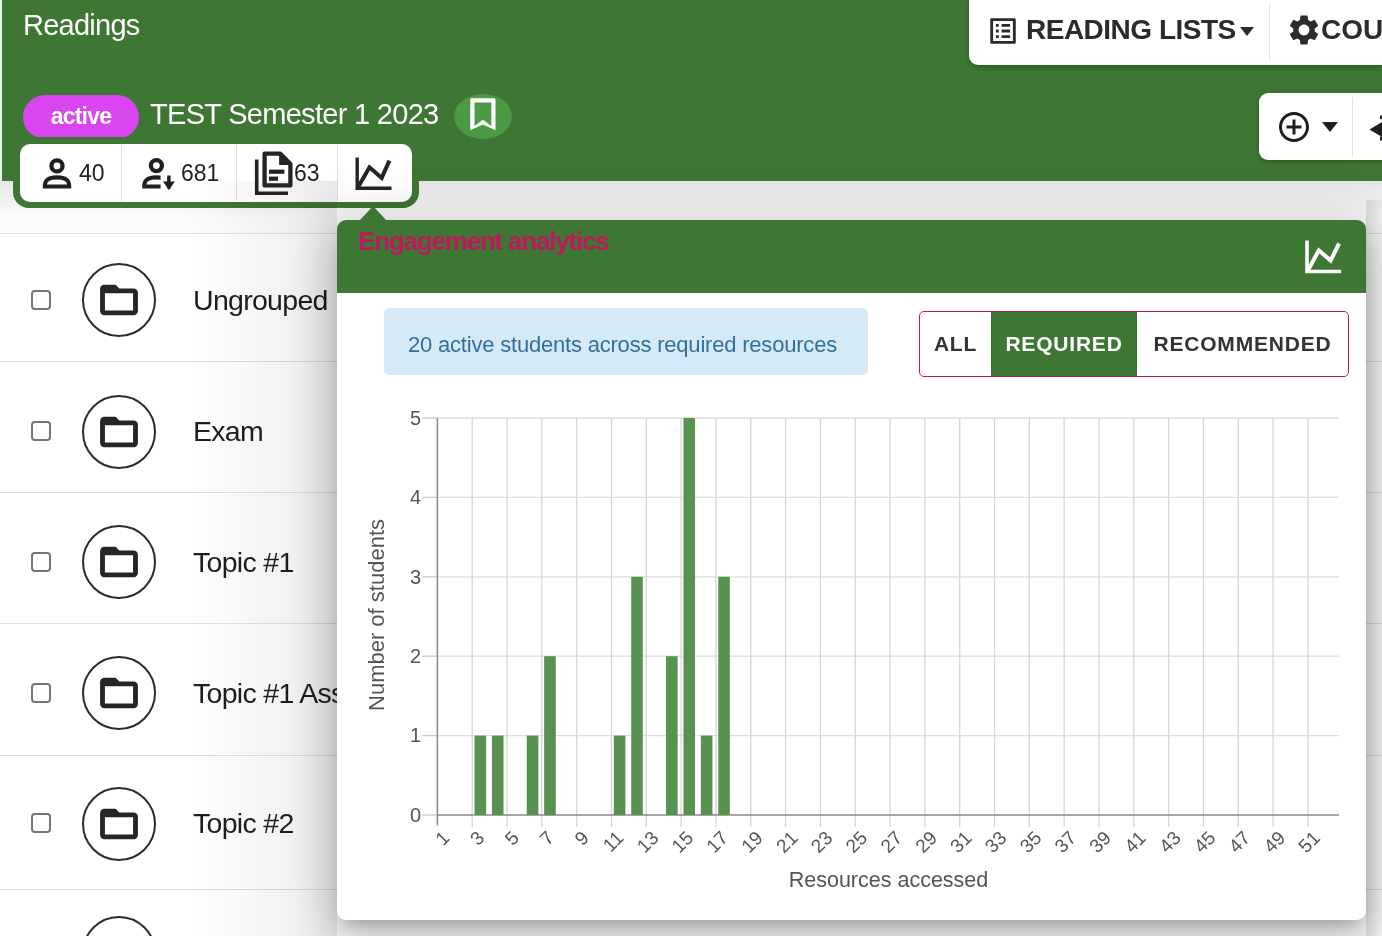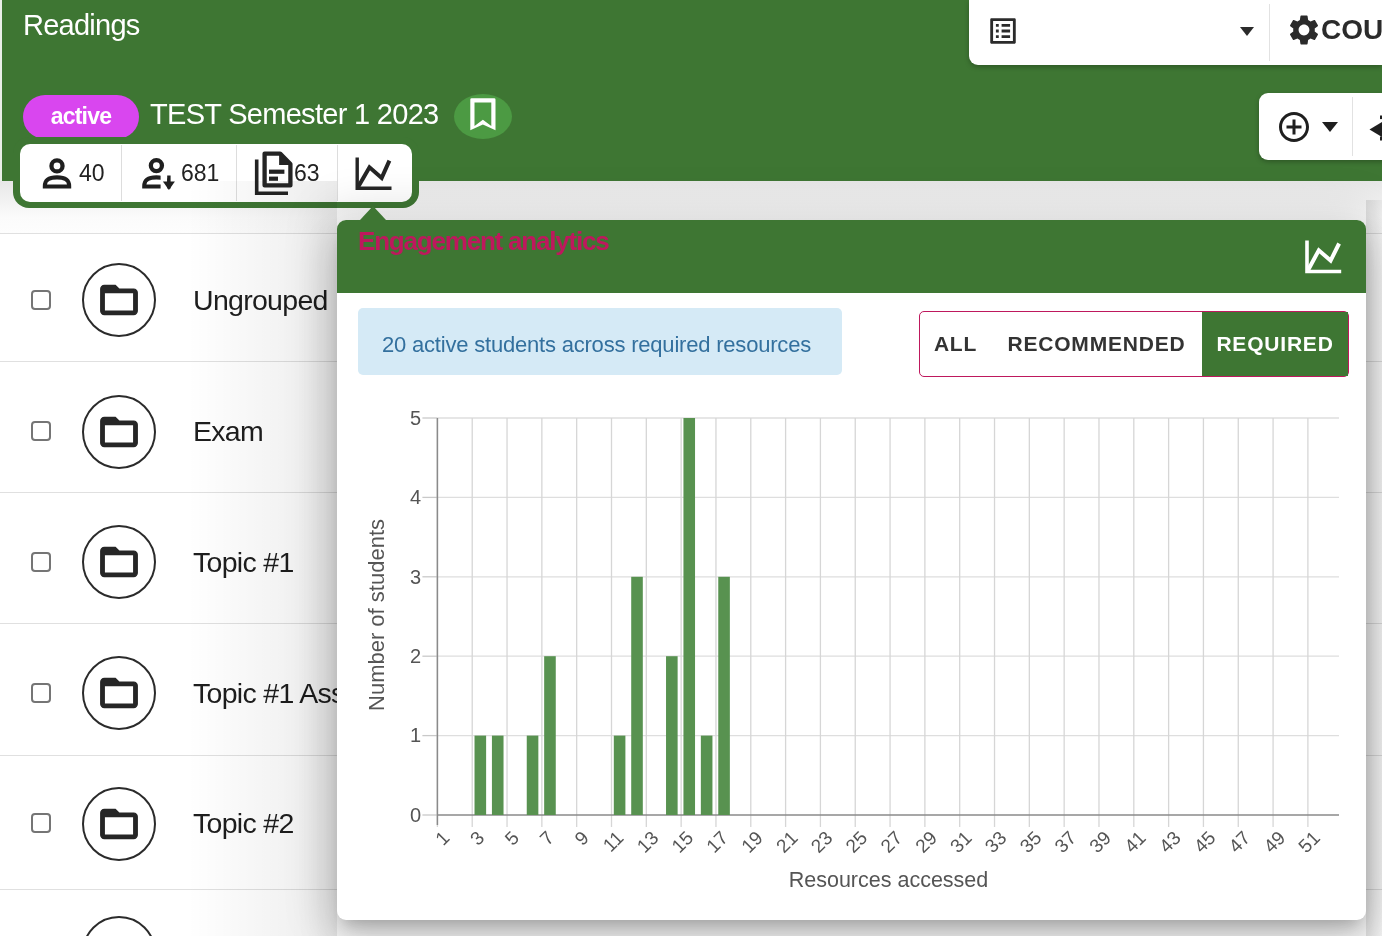--- a/index.html
+++ b/index.html
@@ -47,21 +47,21 @@
   #pop { left:337px; top:220px; width:1029px; height:700px; background:#fff; border-radius:9px;
     box-shadow:0 11px 15px -7px rgba(0,0,0,.2), 0 24px 38px 3px rgba(0,0,0,.14), 0 0 46px 12px rgba(0,0,0,.13); }
   #pop-arrow { left:360px; top:206px; width:0; height:0;
     border-left:13px solid transparent; border-right:13px solid transparent;
     border-bottom:14.5px solid #3e7633; }
   #pop-head { left:337px; top:220px; width:1029px; height:73px; background:#3e7633;
     border-radius:9px 9px 0 0; }
   #pop-title { left:358px; top:226px; color:#be185d; font-size:26px; font-weight:bold; letter-spacing:-1.2px; }
 
   
-  #info { left:358px; top:308px; width:484px; height:67px; background:#d5eaf6; border-radius:5px;
+  #info { left:384px; top:308px; width:484px; height:67px; background:#d5eaf6; border-radius:5px;
     color:#33709e; font-size:22px; letter-spacing:-0.2px; line-height:73px; padding-left:24px; }
 
   
   #toggle { left:919px; top:311px; width:430px; height:66px; border:1px solid #be185d; border-radius:5px;
     background:#fff; display:flex; }
   .tseg { height:100%; display:flex; align-items:center; justify-content:center;
     font-size:21px; font-weight:bold; letter-spacing:0.8px; color:#333; }
   #seg-all { width:71px; }
   #seg-req { width:146px; background:#3e7633; color:#fff; }
   #seg-rec { width:211px; }
@@ -108,20 +108,21 @@
 <div class="abs rowlabel" style="top:678.8px">Topic #1 Assessments</div>
 <div class="abs cbx" style="top:813.0px"></div>
 <div class="abs circ" style="top:786.5px"></div>
 <svg class="abs" style="left:97px;top:801.5px" width="44" height="44" viewBox="0 0 24 24" fill="#262626">
       <path stroke="#262626" stroke-width="0.6" d="M20 6h-8l-2-2H4c-1.1 0-1.99.9-1.99 2L2 18c0 1.1.9 2 2 2h16c1.1 0 2-.9 2-2V8c0-1.1-.9-2-2-2zm0 12H4V8h16v10z"></path>
     </svg>
 <div class="abs rowlabel" style="top:809.3px">Topic #2</div>
 <div class="abs circ" style="top:916px"></div>
 
   <div class="abs" id="toolbar"></div>
+  <div class="abs" id="rl-text">READING LISTS</div>
   <div class="abs" id="tb-sep"></div>
   <div class="abs" id="cou-text">COU</div>
 
   <div class="abs" id="pill">active</div>
   <div class="abs" id="listname">TEST Semester 1 2023</div>
   <div class="abs" id="bkm"></div>
 
   <div class="abs" id="blob"></div>
   <div class="abs" id="statbox"></div>
   <div class="abs statsep" style="left:121px"></div>
@@ -137,22 +138,22 @@
   <div class="abs" style="left:187px; top:181px; width:150px; height:755px; background:linear-gradient(to right, rgba(0,0,0,0), rgba(0,0,0,0.075));"></div>
   <div class="abs" style="left:1366px; top:200px; width:16px; height:736px; background:linear-gradient(to right, rgba(0,0,0,0.10), rgba(0,0,0,0.03));"></div>
 
   <div class="abs" id="pop"></div>
   <div class="abs" id="pop-arrow"></div>
   <div class="abs" id="pop-head"></div>
   <div class="abs" id="pop-title">Engagement analytics</div>
   <div class="abs" id="info">20 active students across required resources</div>
   <div class="abs" id="toggle">
     <div class="tseg" id="seg-all">ALL</div>
+    <div class="tseg" id="seg-req">REQUIRED</div>
     <div class="tseg" id="seg-rec">RECOMMENDED</div>
-    <div class="tseg" id="seg-req">REQUIRED</div>
   </div>
 
   <svg class="abs" style="left:337px; top:293px;" width="1029" height="627" viewBox="0 0 1029 627">
   <line x1="100.4" y1="442.6" x2="1002.0" y2="442.6" stroke="#dedede" stroke-width="1.3"></line>
   <line x1="100.4" y1="363.2" x2="1002.0" y2="363.2" stroke="#dedede" stroke-width="1.3"></line>
   <line x1="100.4" y1="283.8" x2="1002.0" y2="283.8" stroke="#dedede" stroke-width="1.3"></line>
   <line x1="100.4" y1="204.4" x2="1002.0" y2="204.4" stroke="#dedede" stroke-width="1.3"></line>
   <line x1="100.4" y1="125.0" x2="1002.0" y2="125.0" stroke="#dedede" stroke-width="1.3"></line>
   <line x1="85.4" y1="522.0" x2="100.4" y2="522.0" stroke="#c9c9c9" stroke-width="1.3"></line>
   <line x1="85.4" y1="442.6" x2="100.4" y2="442.6" stroke="#c9c9c9" stroke-width="1.3"></line>

